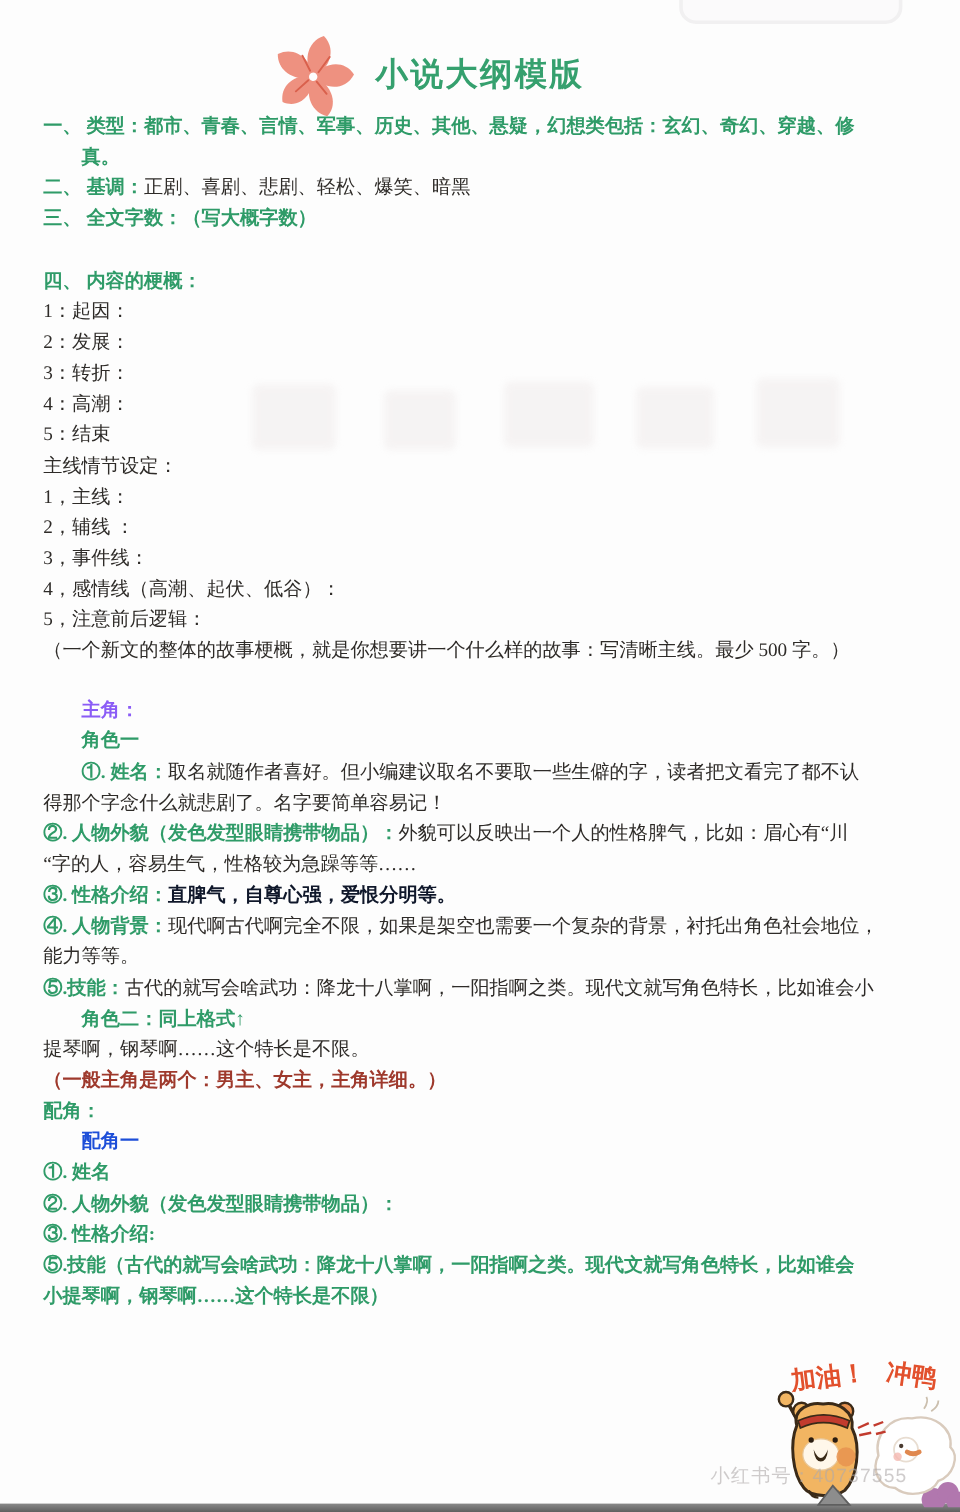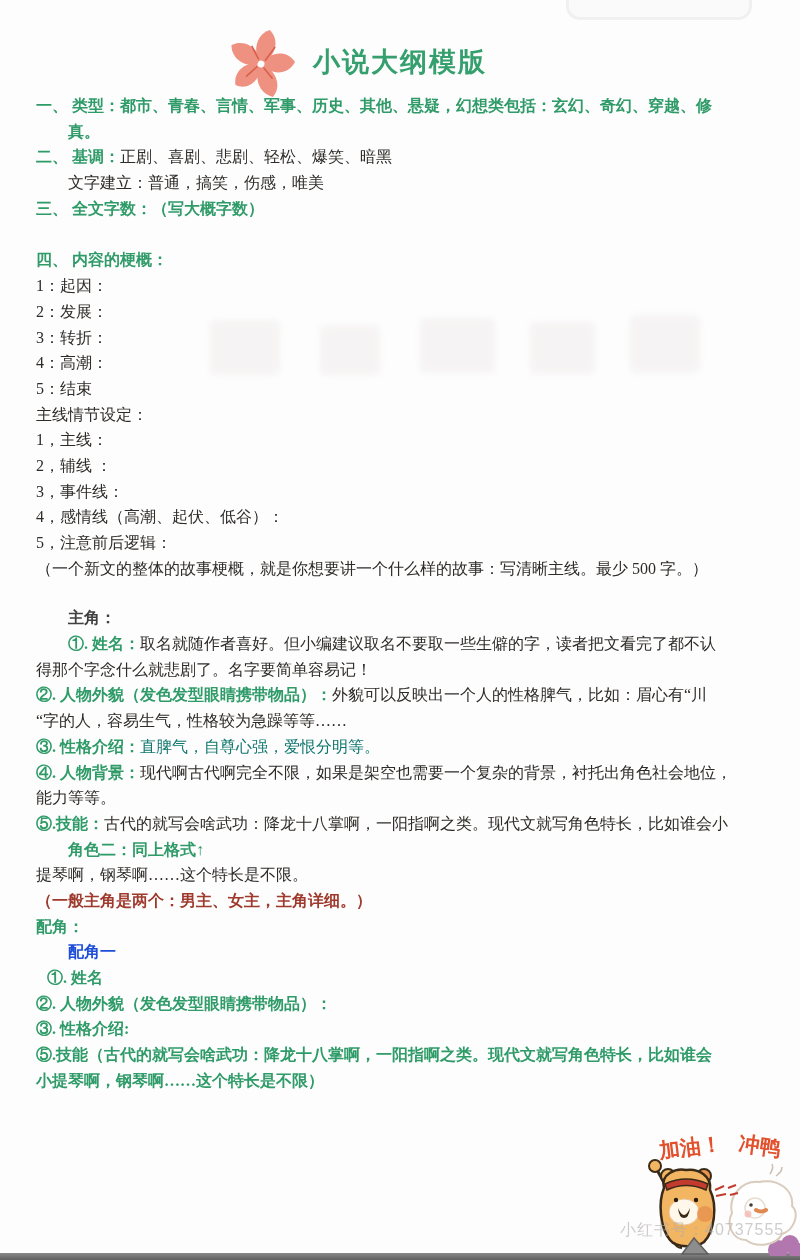--- a/index.html
+++ b/index.html
@@ -31,21 +31,21 @@
   .seg-g { font-weight:bold; }
   .seg-r { font-weight:bold; }
   .seg-k { font-weight:normal; }
   .spacer { width:100%; }
   
   .center-watermark { position:absolute; left:200px; top:300px; width:520px; height:90px;
     filter:blur(3px); opacity:.5; pointer-events:none; }
   .wm-blob { position:absolute; background:#efeaea; border-radius:6px; }
   
   .id-watermark {
-    position:absolute; left:620px; top:1220px; z-index:5;
+    position:absolute; left:592px; top:1220px; z-index:5;
     font-size:16px; letter-spacing:1px; color:rgba(175,170,170,.6);
     font-family:"Liberation Sans","DejaVu Sans",sans-serif;
   }
   
   .sticker { position:absolute; left:620px; top:1128px; width:180px; height:128px; z-index:3; }
   
   .bottom-bar { position:absolute; left:0; top:1253px; width:800px; height:7px;
     background:linear-gradient(#8a8a8a,#5f5f5f); }
 </style>
 </head>
@@ -80,52 +80,52 @@
   <div class="wm-blob" style="left:120px;top:25px;width:60px;height:50px;"></div>
   <div class="wm-blob" style="left:220px;top:18px;width:75px;height:55px;"></div>
   <div class="wm-blob" style="left:330px;top:22px;width:65px;height:52px;"></div>
   <div class="wm-blob" style="left:430px;top:15px;width:70px;height:58px;"></div>
 </div>
 
 <div class="doc">
     <div class="doc-line ind0"><span class="seg-g" style="color: rgb(47, 155, 104);">一、 类型：都市、青春、言情、军事、历史、其他、悬疑，幻想类包括：玄幻、奇幻、穿越、修</span></div>
     <div class="doc-line ind1"><span class="seg-g" style="color: rgb(47, 155, 104);">真。</span></div>
     <div class="doc-line ind0"><span class="seg-g" style="color: rgb(47, 155, 104);">二、 基调：</span><span class="seg-k" style="color: rgb(46, 43, 40);">正剧、喜剧、悲剧、轻松、爆笑、暗黑</span></div>
-    <div class="doc-line ind1"><span class="seg-k" style="color: rgb(46, 43, 40);">文字建立：普通，搞笑，伤感，唯美</span></div>
     <div class="doc-line ind0"><span class="seg-g" style="color: rgb(47, 155, 104);">三、 全文字数：（写大概字数）</span></div>
     <div class="spacer" style="height: 26px;"></div>
     <div class="doc-line ind0"><span class="seg-g" style="color: rgb(47, 155, 104);">四、 内容的梗概：</span></div>
     <div class="doc-line ind0"><span class="seg-k" style="color: rgb(46, 43, 40);">1：起因：</span></div>
     <div class="doc-line ind0"><span class="seg-k" style="color: rgb(46, 43, 40);">2：发展：</span></div>
     <div class="doc-line ind0"><span class="seg-k" style="color: rgb(46, 43, 40);">3：转折：</span></div>
     <div class="doc-line ind0"><span class="seg-k" style="color: rgb(46, 43, 40);">4：高潮：</span></div>
     <div class="doc-line ind0"><span class="seg-k" style="color: rgb(46, 43, 40);">5：结束</span></div>
     <div class="doc-line ind0"><span class="seg-k" style="color: rgb(46, 43, 40);">主线情节设定：</span></div>
     <div class="doc-line ind0"><span class="seg-k" style="color: rgb(46, 43, 40);">1，主线：</span></div>
     <div class="doc-line ind0"><span class="seg-k" style="color: rgb(46, 43, 40);">2，辅线 ：</span></div>
     <div class="doc-line ind0"><span class="seg-k" style="color: rgb(46, 43, 40);">3，事件线：</span></div>
     <div class="doc-line ind0"><span class="seg-k" style="color: rgb(46, 43, 40);">4，感情线（高潮、起伏、低谷）：</span></div>
     <div class="doc-line ind0"><span class="seg-k" style="color: rgb(46, 43, 40);">5，注意前后逻辑：</span></div>
     <div class="doc-line ind0"><span class="seg-k" style="color: rgb(46, 43, 40);">（一个新文的整体的故事梗概，就是你想要讲一个什么样的故事：写清晰主线。最少 500 字。）</span></div>
     <div class="spacer" style="height: 24px;"></div>
-    <div class="doc-line ind1"><span class="seg-g" style="color: #404040;">主角：</span></div>
+    <div class="doc-line ind1"><span class="seg-g" style="color: #8b5cf6;">主角：</span></div>
+    <div class="doc-line ind1"><span class="seg-g" style="color: rgb(47, 155, 104);">角色一</span></div>
     <div class="doc-line ind1"><span class="seg-g" style="color: rgb(47, 155, 104);">①. 姓名：</span><span class="seg-k" style="color: rgb(46, 43, 40);">取名就随作者喜好。但小编建议取名不要取一些生僻的字，读者把文看完了都不认</span></div>
     <div class="doc-line ind0"><span class="seg-k" style="color: rgb(46, 43, 40);">得那个字念什么就悲剧了。名字要简单容易记！</span></div>
     <div class="doc-line ind0"><span class="seg-g" style="color: rgb(47, 155, 104);">②. 人物外貌（发色发型眼睛携带物品）：</span><span class="seg-k" style="color: rgb(46, 43, 40);">外貌可以反映出一个人的性格脾气，比如：眉心有“川</span></div>
     <div class="doc-line ind0"><span class="seg-k" style="color: rgb(46, 43, 40);">“字的人，容易生气，性格较为急躁等等……</span></div>
-    <div class="doc-line ind0"><span class="seg-g" style="color: rgb(47, 155, 104);">③. 性格介绍：</span><span class="seg-k" style="color: #0f766e;">直脾气，自尊心强，爱恨分明等。</span></div>
+    <div class="doc-line ind0"><span class="seg-g" style="color: rgb(47, 155, 104);">③. 性格介绍：</span><span class="seg-k" style="color: #0f172a; font-weight: bold;">直脾气，自尊心强，爱恨分明等。</span></div>
     <div class="doc-line ind0"><span class="seg-g" style="color: rgb(47, 155, 104);">④. 人物背景：</span><span class="seg-k" style="color: rgb(46, 43, 40);">现代啊古代啊完全不限，如果是架空也需要一个复杂的背景，衬托出角色社会地位，</span></div>
     <div class="doc-line ind0"><span class="seg-k" style="color: rgb(46, 43, 40);">能力等等。</span></div>
     <div class="doc-line ind0"><span class="seg-g" style="color: rgb(47, 155, 104);">⑤.技能：</span><span class="seg-k" style="color: rgb(46, 43, 40);">古代的就写会啥武功：降龙十八掌啊，一阳指啊之类。现代文就写角色特长，比如谁会小</span></div>
     <div class="doc-line ind1"><span class="seg-g" style="color: rgb(47, 155, 104);">角色二：同上格式↑</span></div>
     <div class="doc-line ind0"><span class="seg-k" style="color: rgb(46, 43, 40);">提琴啊，钢琴啊……这个特长是不限。</span></div>
     <div class="doc-line ind0"><span class="seg-r" style="color: rgb(158, 57, 44);">（一般主角是两个：男主、女主，主角详细。）</span></div>
     <div class="doc-line ind0"><span class="seg-g" style="color: rgb(47, 155, 104);">配角：</span></div>
     <div class="doc-line ind1"><span class="seg-g" style="color: #1d4ed8;">配角一</span></div>
-    <div class="doc-line ind0"><span class="seg-g" style="color: rgb(47, 155, 104); margin-left: 11px;">①. 姓名</span></div>
+    <div class="doc-line ind0"><span class="seg-g" style="color: rgb(47, 155, 104);">①. 姓名</span></div>
     <div class="doc-line ind0"><span class="seg-g" style="color: rgb(47, 155, 104);">②. 人物外貌（发色发型眼睛携带物品）：</span></div>
     <div class="doc-line ind0"><span class="seg-g" style="color: rgb(47, 155, 104);">③. 性格介绍:</span></div>
     <div class="doc-line ind0"><span class="seg-g" style="color: rgb(47, 155, 104);">⑤.技能（古代的就写会啥武功：降龙十八掌啊，一阳指啊之类。现代文就写角色特长，比如谁会</span></div>
     <div class="doc-line ind0"><span class="seg-g" style="color: rgb(47, 155, 104);">小提琴啊，钢琴啊……这个特长是不限）</span></div>
   </div>
 
 <div class="id-watermark">小红书号：40737555</div>
 
 <svg class="sticker" viewBox="0 0 180 128">
 

